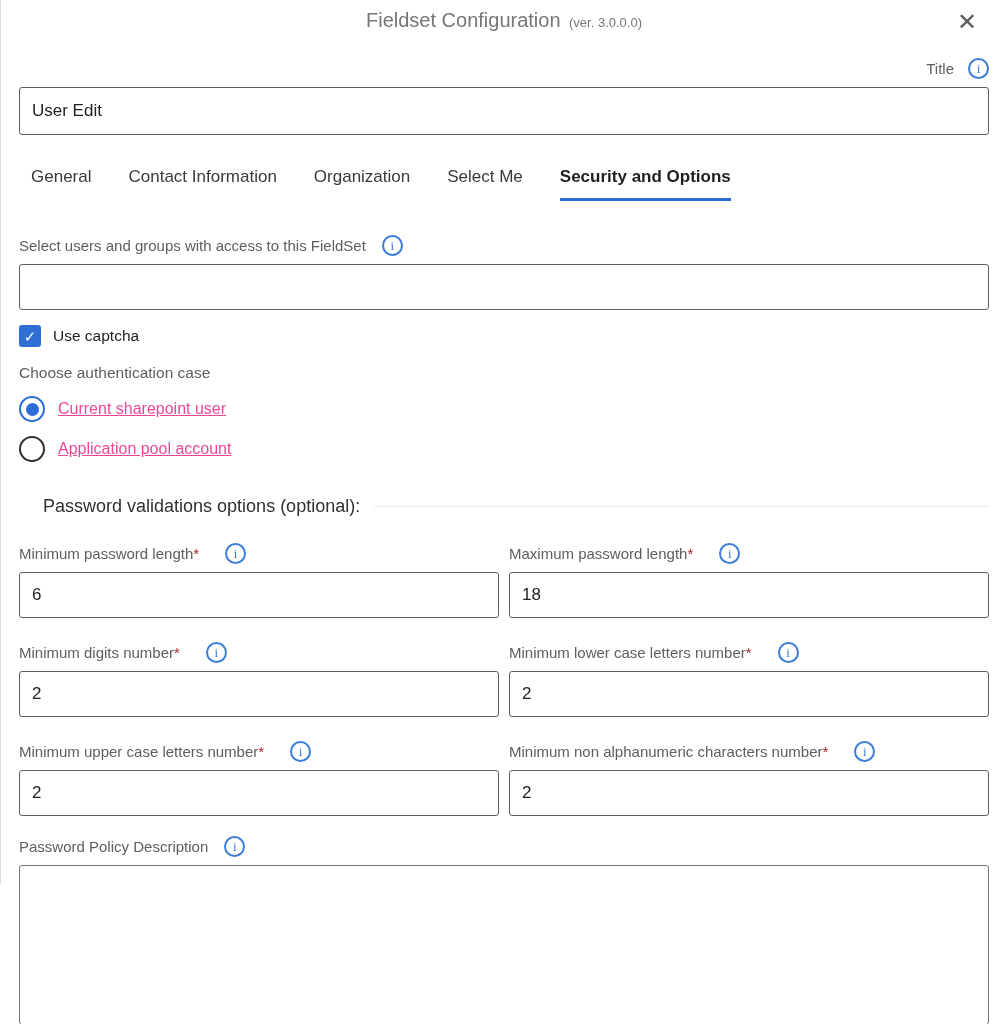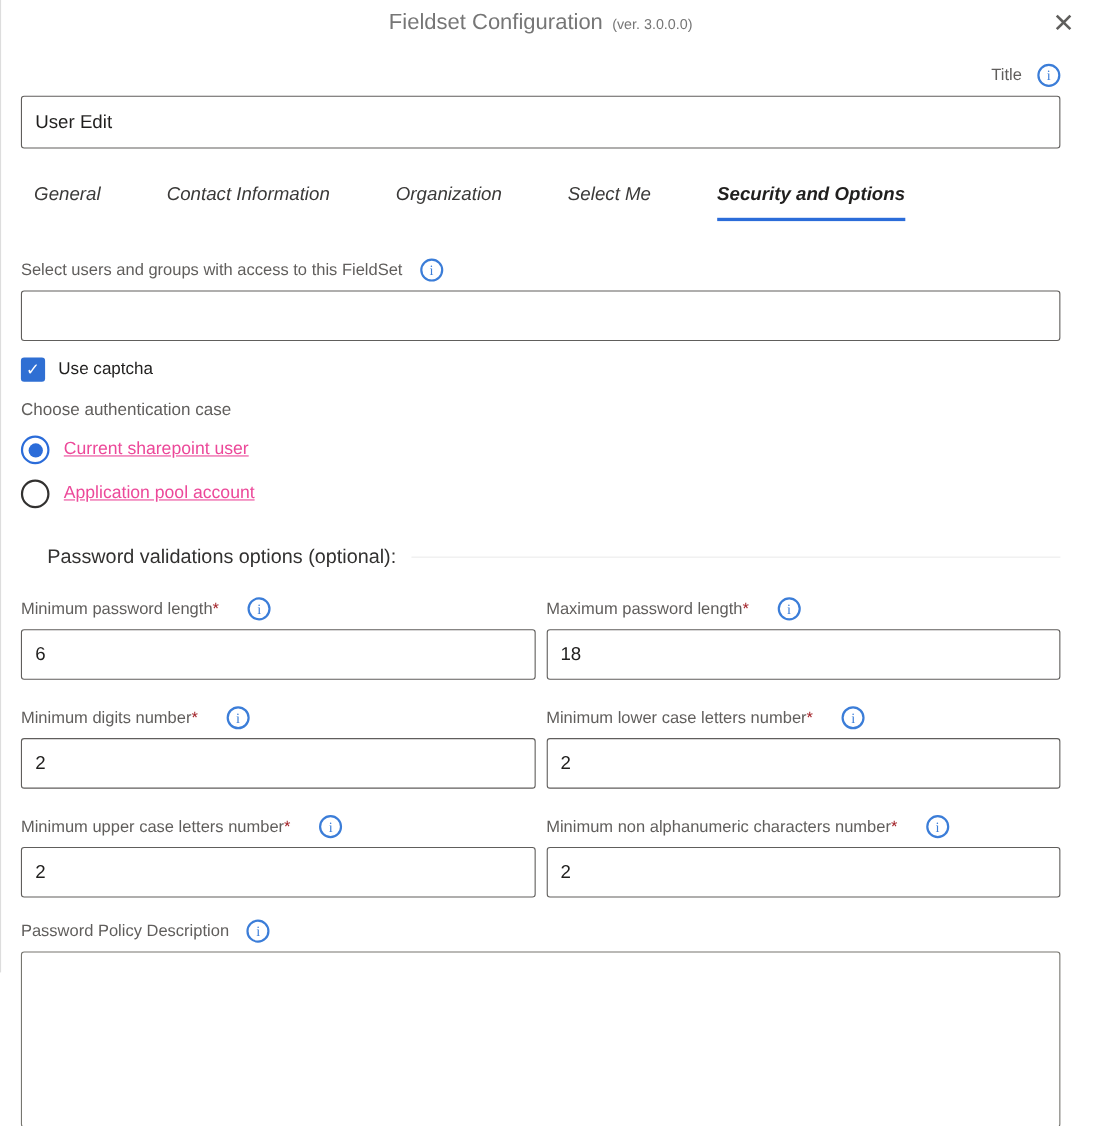--- a/index.html
+++ b/index.html
@@ -5,21 +5,21 @@
   * { box-sizing: border-box; }
   html, body { margin: 0; padding: 0; background: #ffffff; }
   body {
     width: 997px; height: 1024px; overflow: hidden;
     font-family: "Liberation Sans", sans-serif;
     color: #201f1e;
   }
   .dialog {
     position: relative; width: 997px; height: 884px;
     border-left: 1px solid #dddddd;
-    padding: 0 33px 0 18px;
+    padding: 0 8px 0 18px;
     background: #fff;
   }
   
   .dlg-header { text-align: center; padding-top: 9px; color: #767676; }
   .dlg-title { font-size: 20px; }
   .dlg-ver { font-size: 13px; color: #767676; margin-left: 4px; }
   .close-btn {
     position: absolute; top: 6px; right: 16px;
     background: none; border: none; cursor: pointer;
     font-size: 24px; line-height: 1; color: #5f5e5c; font-weight: 300;
@@ -42,21 +42,21 @@
     border: 1.6px solid #605e5c; border-radius: 3px;
     font-family: "Liberation Sans", sans-serif;
     font-size: 17px; color: #201f1e; padding: 0 12px; outline: none;
     background: #fff;
   }
   .txt.small { height: 46px; }
   
   .title-label-row { margin-top: 26px; justify-content: flex-end; }
   .title-label-row .info-icon { margin-left: 14px; }
   
-  .tabs { display: flex; gap: 60px; padding-left: 12px; margin-top: 32px; font-style: italic; }
+  .tabs { display: flex; gap: 37px; padding-left: 12px; margin-top: 32px; }
   .tab {
     font-size: 17px; color: #3b3a39; padding-bottom: 11px;
     border-bottom: 3px solid transparent; cursor: pointer; white-space: nowrap;
   }
   .tab.active { font-weight: bold; color: #201f1e; border-bottom-color: #2b6cd9; }
   
   .access-label-row { margin-top: 34px; }
   
   .chk-row { display: flex; align-items: center; margin-top: 15px; cursor: pointer; }
   .chk-box {

